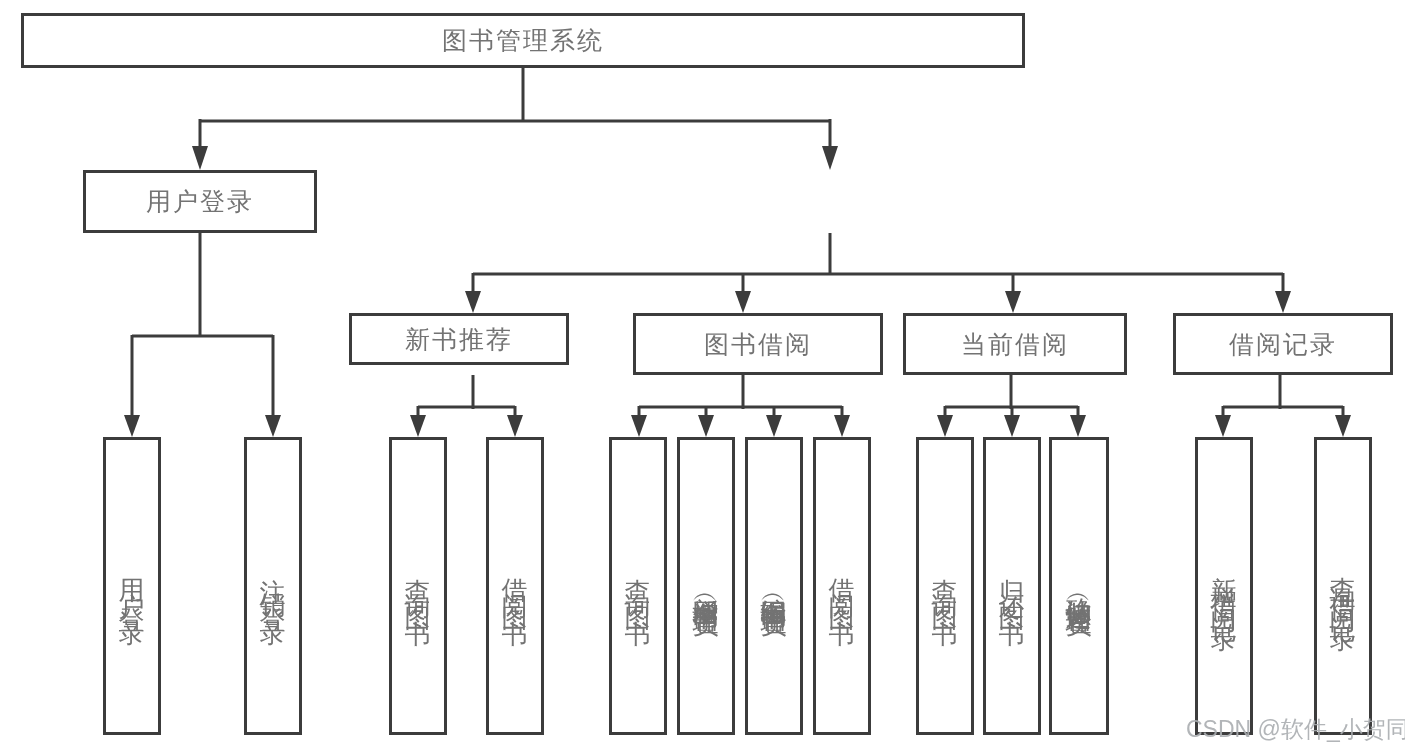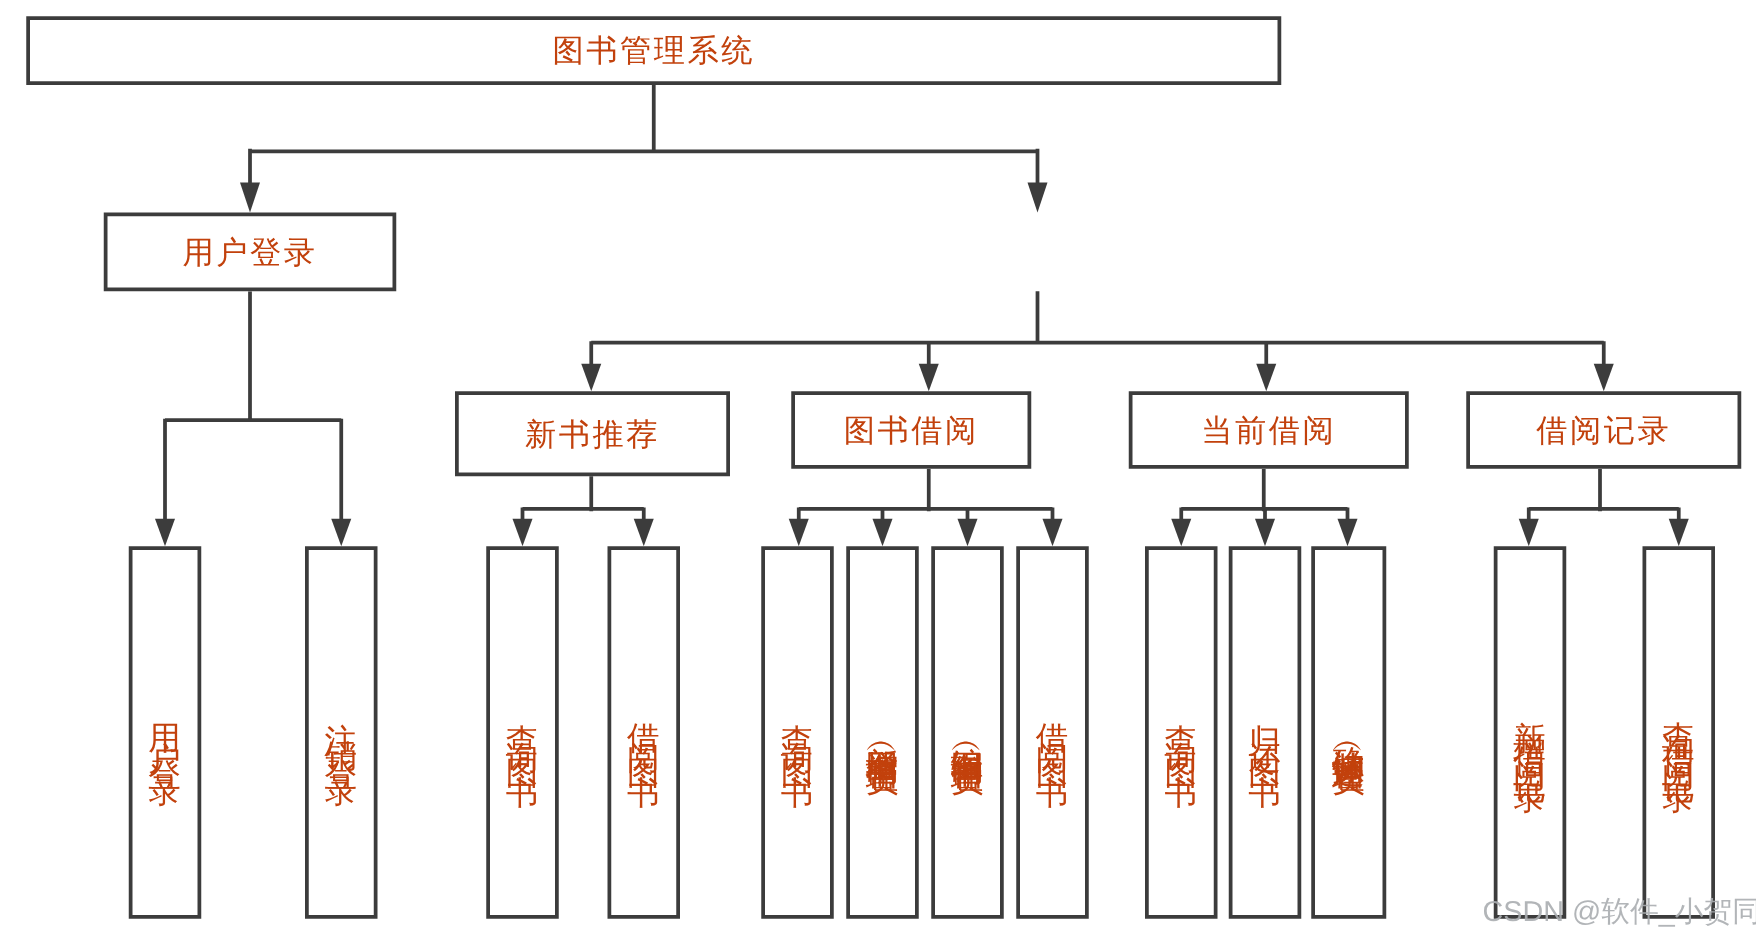--- a/index.html
+++ b/index.html
@@ -4,37 +4,37 @@
 <style>
   html,body{margin:0;padding:0;background:#ffffff;}
   body{
     width:1405px;height:747px;position:relative;overflow:hidden;
     font-family:"Liberation Sans","DejaVu Sans",sans-serif;
   }
   .stage{position:absolute;inset:0;}
   svg.wires{position:absolute;left:0;top:0;z-index:1;}
   .node{
     position:absolute;box-sizing:border-box;z-index:2;
-    border:3px solid #3c3c3c;background:#ffffff;color:#c2410c;
+    border:3px solid #3c3c3c;background:#ffffff;color:#737373;
     display:flex;align-items:center;justify-content:center;text-align:center;
   }
   .h-label{font-size:25px;letter-spacing:2px;white-space:nowrap;}
   .leaf .v-label{
     writing-mode:vertical-rl;text-orientation:mixed;
     font-size:26px;line-height:1;white-space:nowrap;
   }
   .leaf.short .v-label{letter-spacing:14px;}
   .leaf.mid   .v-label{letter-spacing:10px;}
   .leaf.long  .v-label{letter-spacing:2px;}
   
   .root      {left:21px;  top:13px;  width:1004px;height:55px;}
   .n-login   {left:83px;  top:170px; width:234px; height:63px;}
   .n-bookmgmt{left:713px; top:170px; width:234px; height:63px;}
-  .sec0{left:364px; top:313px;width:220px;height:68px;}
-  .sec1{left:633px; top:313px;width:192px;height:62px;}
+  .sec0{left:349px; top:313px;width:220px;height:52px;}
+  .sec1{left:633px; top:313px;width:250px;height:62px;}
   .sec2{left:903px; top:313px;width:224px;height:62px;}
   .sec3{left:1173px;top:313px;width:220px;height:62px;}
   .leaf{top:437px;width:58px;height:298px;}
   .a1{left:103px;} .a2{left:244px;}
   .b1{left:389px;} .b2{left:486px;}
   .c1{left:609px;} .c2{left:677px;} .c3{left:745px;} .c4{left:813px;}
   .d1{left:916px;} .d2{left:983px;} .d3{left:1049px;width:60px;}
   .e1{left:1195px;} .e2{left:1314px;}
   .watermark{
     position:absolute;left:1186px;top:714px;z-index:3;

